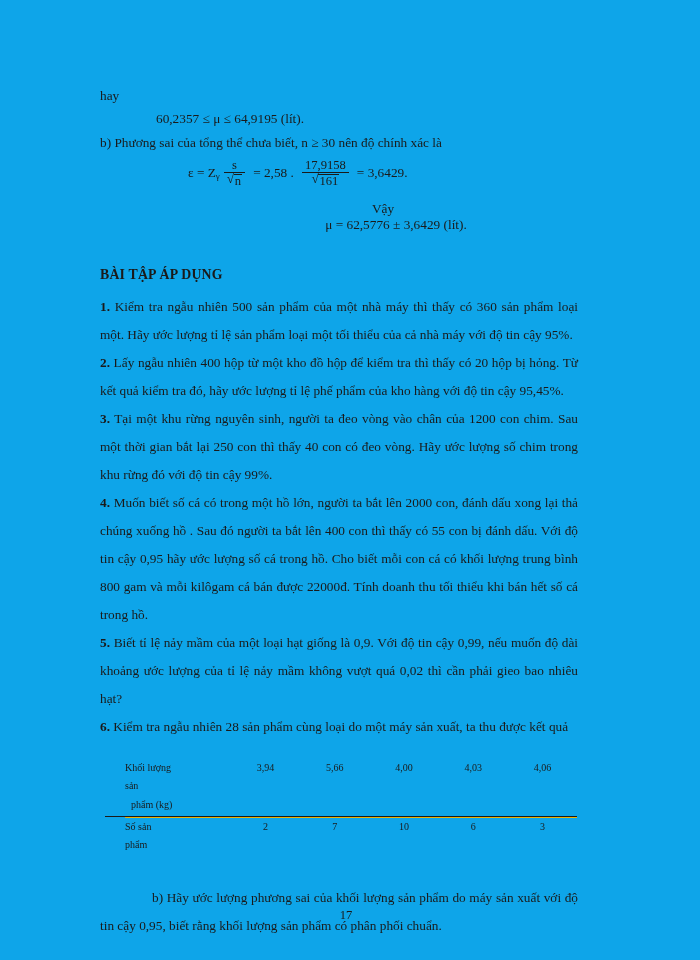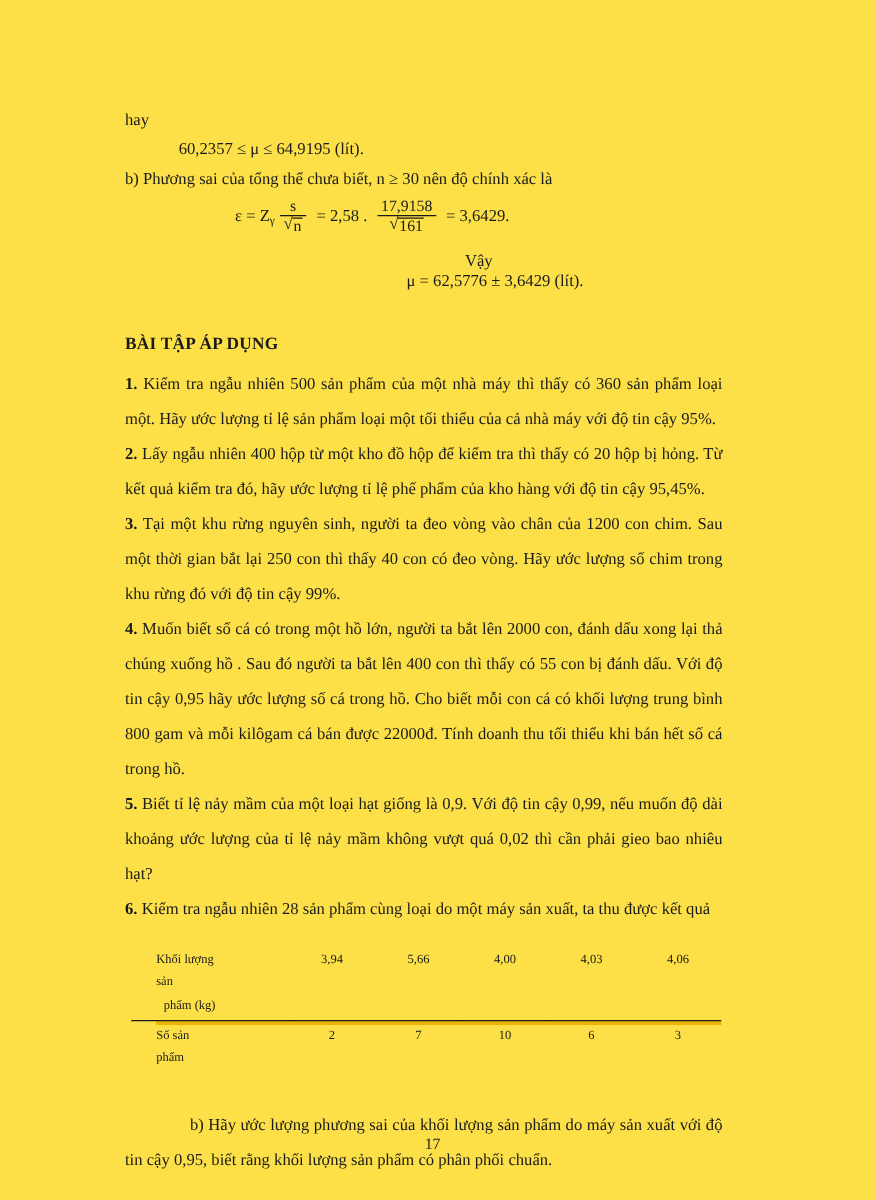--- a/index.html
+++ b/index.html
@@ -11,21 +11,21 @@
     width: 700px;
     height: 960px;
     position: relative;
     font-family: "Liberation Serif", "DejaVu Serif", serif;
     color: #1a1a1a;
     overflow: hidden;
   }
   .page {
     position: absolute;
     inset: 0;
-    background: #fde047;
+    background: #0ea5e9;
   }
   .content {
     position: absolute;
     left: 100px;
     top: 86px;
     width: 478px;
   }
   .line {
     font-size: 13.3px;
     line-height: 19.3px;
@@ -42,21 +42,21 @@
     font-weight: bold;
   }
   .spacer-sm { height: 6px; }
   .spacer-md { height: 13px; }
 
   
   .eq {
     display: flex;
     align-items: flex-end;
     font-size: 13.3px;
-    margin-left: 43px;
+    margin-left: 56px;
     white-space: nowrap;
   }
   .eq-vay {
     display: flex;
     align-items: center;
     font-size: 13.3px;
     margin-left: 88px;
     white-space: nowrap;
     flex-direction: column;
   }
@@ -148,21 +148,21 @@
   td.val-cell {
     text-align: center;
     border-left: 1px solid #1a1a1a;
     padding-top: 2px;
     line-height: 18.5px;
   }
   tr.row-top td { height: 57px; }
   tr.row-bot td { height: 44px; }
   tr.row-bot td.label-cell,
   tr.row-bot td.val-cell {
-    border-top: 4px solid #eab308;
+    border-top: 2px solid #eab308;
   }
   .tbl-rule {
     position: absolute;
     left: -20px;
     width: 472px;
     border-top: 1px solid #1a1a1a;
     top: 57px;
   }
   .indent-a { text-indent: 52px; }
   .page-num {

